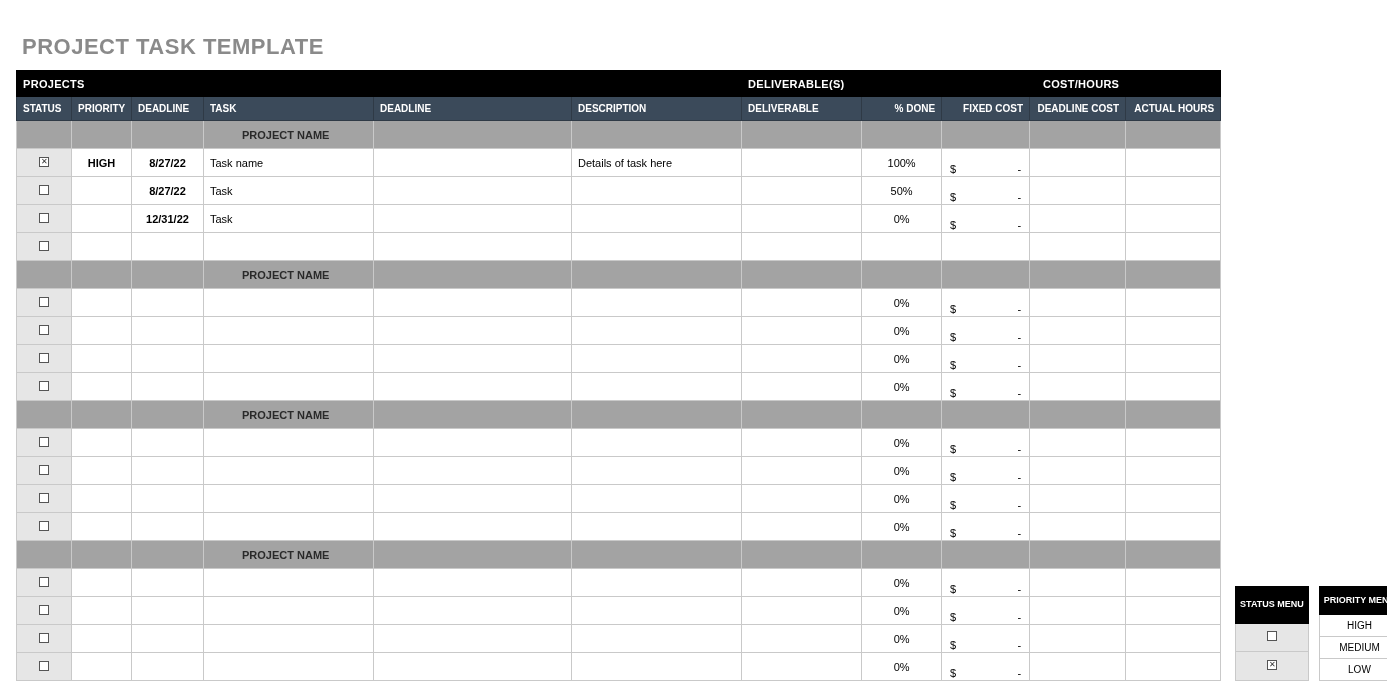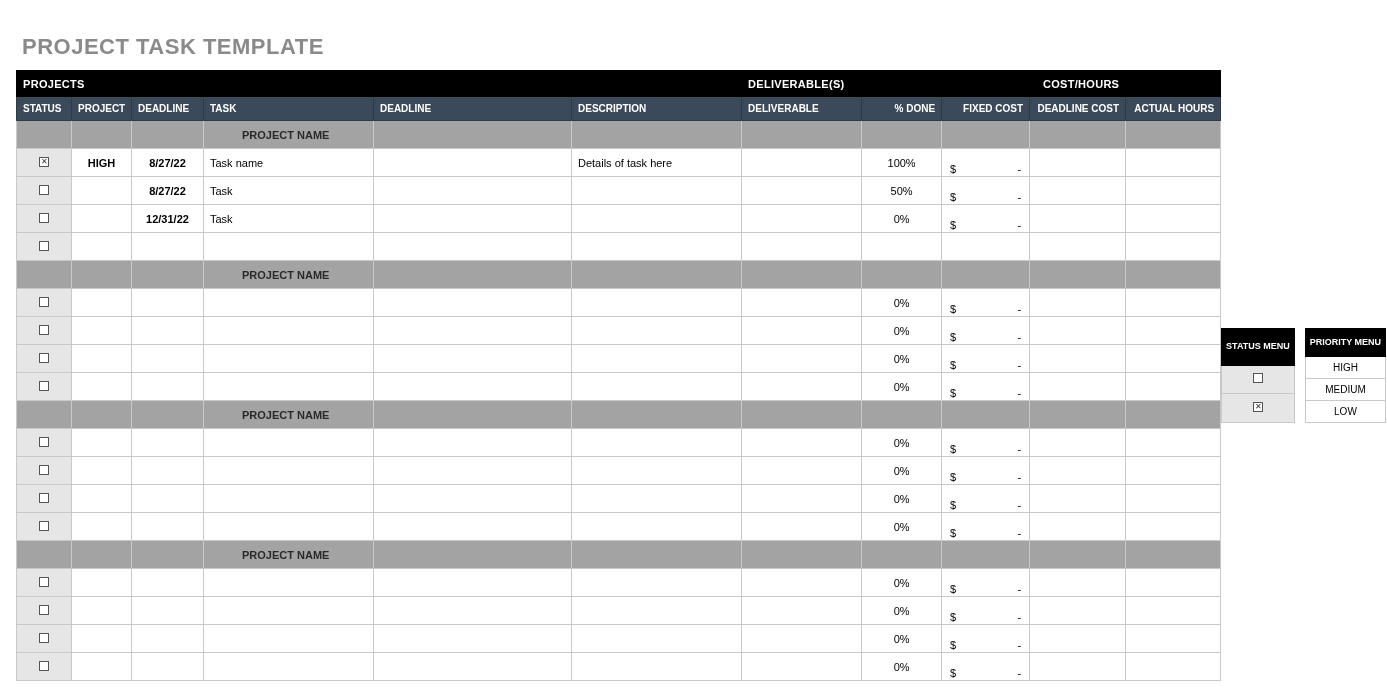--- a/index.html
+++ b/index.html
@@ -12,21 +12,22 @@
   }
   .page-title {
     font-size: 22px;
     font-weight: 700;
     letter-spacing: 0.5px;
     color: #8a8a8a;
     margin: 16px 0 10px 6px;
   }
   .layout {
     display: flex;
-    align-items: center;
+    align-items: flex-end;
+    gap: 14px;
   }
   .main-table {
     border-collapse: collapse;
     table-layout: fixed;
     width: 1204px;
     border: 1px solid #c9c9c9;
   }
   .main-table td, .main-table th {
     border: 1px solid #c9c9c9;
     font-size: 11px;
@@ -143,21 +144,21 @@
         <col class="c-actual">
     </colgroup>
     <tbody id="table-body">
       <tr class="top-header">
         <td colspan="6">PROJECTS</td>
         <td colspan="2">DELIVERABLE(S)</td>
         <td colspan="3" style="text-align:center">COST/HOURS</td>
       </tr>
       <tr class="sub-header">
         <td>STATUS</td>
-        <td>PROJECT</td>
+        <td>PRIORITY</td>
         <td>DEADLINE</td>
         <td>TASK</td>
         <td>DEADLINE</td>
         <td>DESCRIPTION</td>
         <td>DELIVERABLE</td>
         <td style="text-align:right">% DONE</td>
         <td style="text-align:right">FIXED COST</td>
         <td style="text-align:right">DEADLINE COST</td>
         <td style="text-align:right">ACTUAL HOURS</td>
       </tr>

